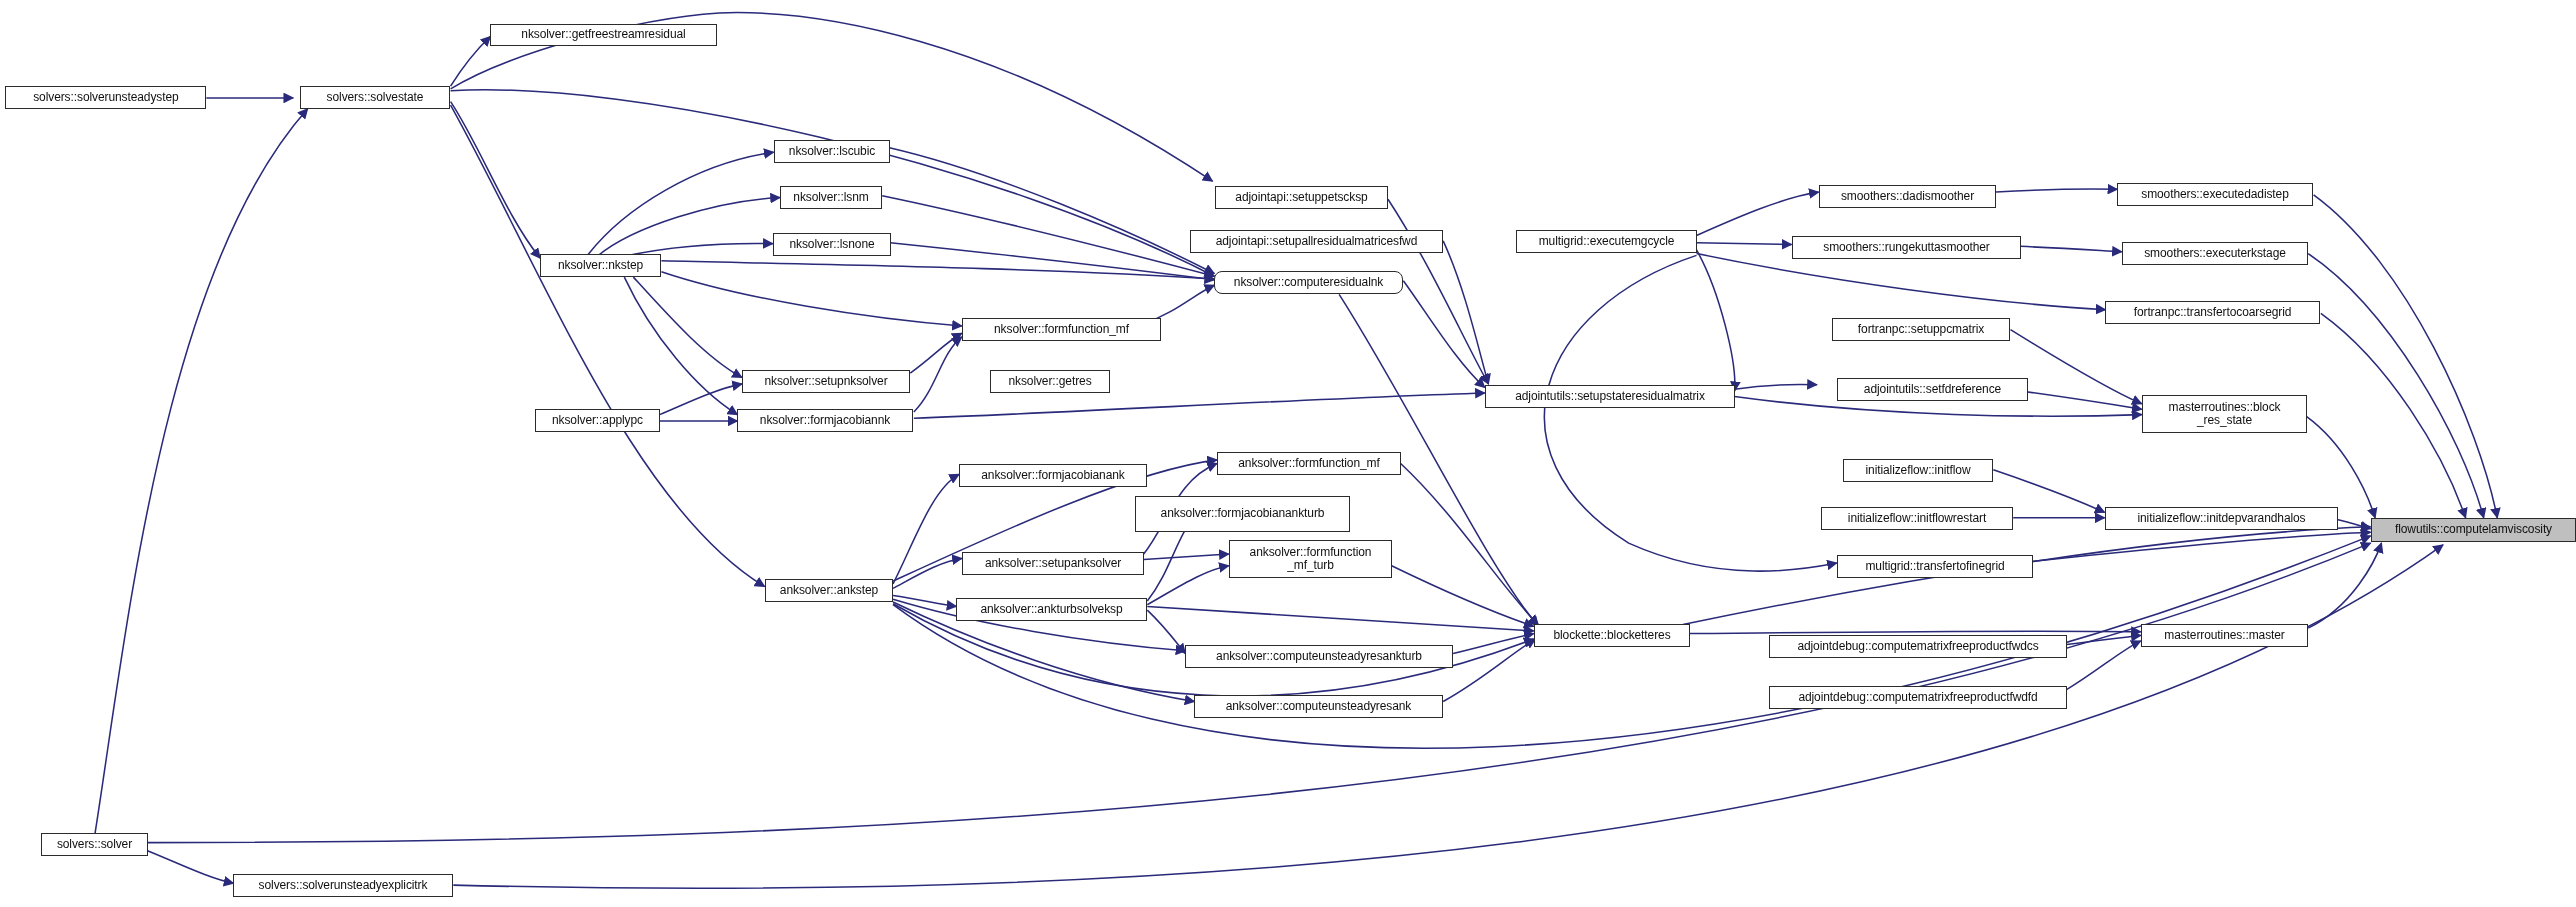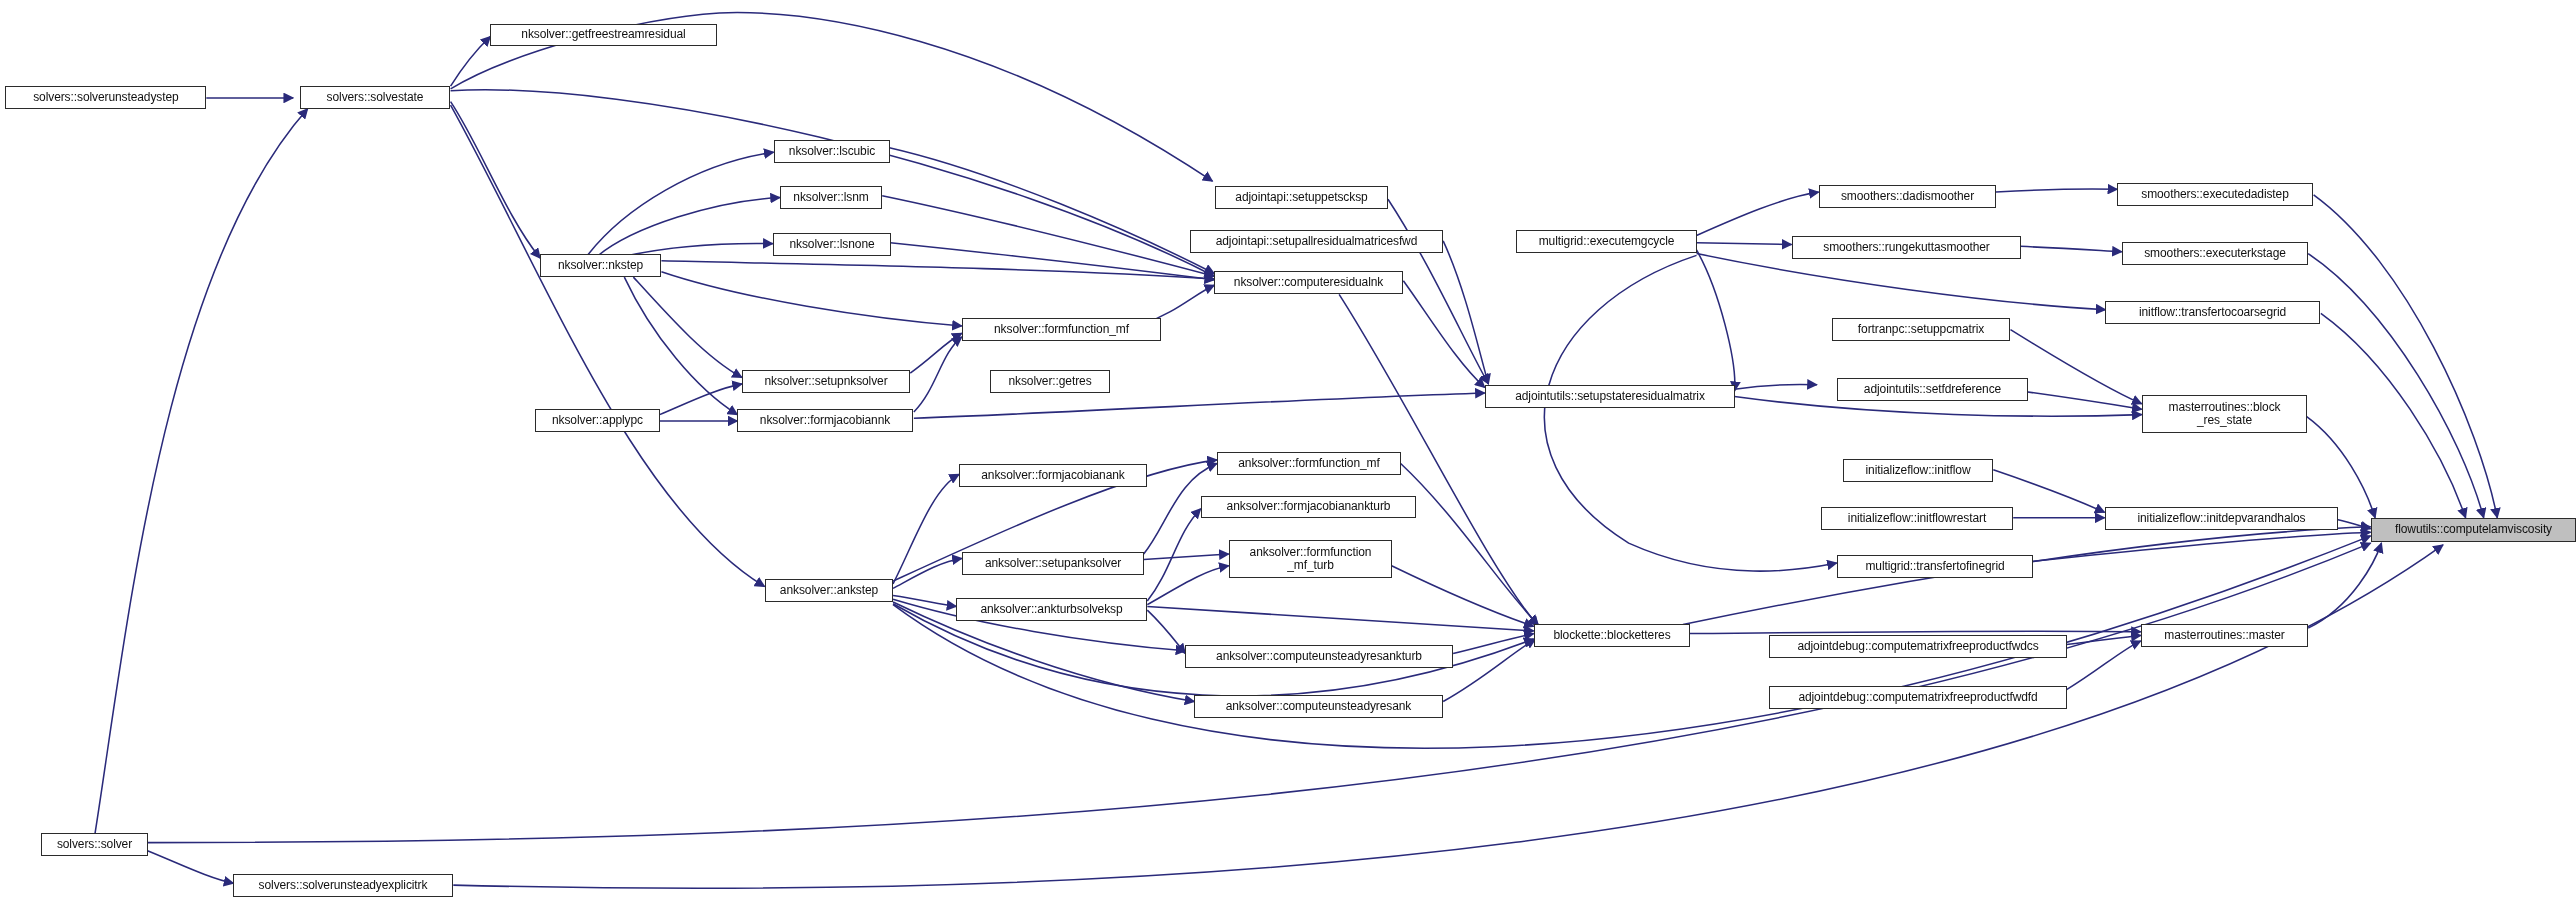--- a/index.html
+++ b/index.html
@@ -140,45 +140,45 @@
       <div class="gnode" style="left: 490px; top: 23.5px; width: 227px; height: 22.6px;"><span class="lbl">nksolver::getfreestreamresidual</span></div>
       <div class="gnode" style="left: 774px; top: 140px; width: 116px; height: 22.6px;"><span class="lbl">nksolver::lscubic</span></div>
       <div class="gnode" style="left: 780px; top: 186px; width: 102px; height: 22.6px;"><span class="lbl">nksolver::lsnm</span></div>
       <div class="gnode" style="left: 773px; top: 233px; width: 118px; height: 22.6px;"><span class="lbl">nksolver::lsnone</span></div>
       <div class="gnode" style="left: 540px; top: 254px; width: 121px; height: 22.6px;"><span class="lbl">nksolver::nkstep</span></div>
       <div class="gnode" style="left: 962px; top: 318px; width: 199px; height: 22.6px;"><span class="lbl">nksolver::formfunction_mf</span></div>
       <div class="gnode" style="left: 990px; top: 370px; width: 120px; height: 22.6px;"><span class="lbl">nksolver::getres</span></div>
       <div class="gnode" style="left: 742px; top: 370px; width: 168px; height: 22.6px;"><span class="lbl">nksolver::setupnksolver</span></div>
       <div class="gnode" style="left: 535px; top: 409px; width: 125px; height: 22.6px;"><span class="lbl">nksolver::applypc</span></div>
       <div class="gnode" style="left: 737px; top: 409px; width: 176px; height: 22.6px;"><span class="lbl">nksolver::formjacobiannk</span></div>
-      <div class="gnode" style="left: 1214px; top: 271px; width: 189px; height: 22.6px;"><span class="lbl">nksolver::computeresidualnk</span></div>
+      <div class="gnode" style="left: 1214px; top: 271px; width: 189px; height: 22.6px; border-radius: 8px;"><span class="lbl">nksolver::computeresidualnk</span></div>
       <div class="gnode" style="left: 1215px; top: 186px; width: 173px; height: 22.6px;"><span class="lbl">adjointapi::setuppetscksp</span></div>
       <div class="gnode" style="left: 1190px; top: 230px; width: 253px; height: 22.6px;"><span class="lbl">adjointapi::setupallresidualmatricesfwd</span></div>
       <div class="gnode" style="left: 1485px; top: 385px; width: 250px; height: 22.6px;"><span class="lbl">adjointutils::setupstateresidualmatrix</span></div>
       <div class="gnode" style="left: 1516px; top: 230px; width: 181px; height: 22.6px;"><span class="lbl">multigrid::executemgcycle</span></div>
       <div class="gnode" style="left: 1819px; top: 185px; width: 177px; height: 22.6px;"><span class="lbl">smoothers::dadismoother</span></div>
       <div class="gnode" style="left: 1792px; top: 236px; width: 229px; height: 22.6px;"><span class="lbl">smoothers::rungekuttasmoother</span></div>
       <div class="gnode" style="left: 2117px; top: 183px; width: 196px; height: 22.6px;"><span class="lbl">smoothers::executedadistep</span></div>
       <div class="gnode" style="left: 2122px; top: 242px; width: 186px; height: 22.6px;"><span class="lbl">smoothers::executerkstage</span></div>
-      <div class="gnode" style="left: 2105px; top: 301px; width: 215px; height: 22.6px;"><span class="lbl">initflow::transfertocoarsegrid</span></div>
+      <div class="gnode" style="left: 2105px; top: 301px; width: 215px; height: 22.6px;"><span class="lbl">fortranpc::transfertocoarsegrid</span></div>
       <div class="gnode" style="left: 1832px; top: 318px; width: 178px; height: 22.6px;"><span class="lbl">fortranpc::setuppcmatrix</span></div>
       <div class="gnode" style="left: 1817px; top: 378px; width: 191px; height: 22.6px; margin-left: 20px;"><span class="lbl">adjointutils::setfdreference</span></div>
       <div class="gnode" style="left: 2142px; top: 395px; width: 165px; height: 38px;"><span class="lbl">masterroutines::block
 _res_state</span></div>
       <div class="gnode" style="left: 1843px; top: 459px; width: 150px; height: 22.6px;"><span class="lbl">initializeflow::initflow</span></div>
       <div class="gnode" style="left: 1821px; top: 507px; width: 192px; height: 22.6px; text-align: center;"><span class="lbl">initializeflow::initflowrestart</span></div>
       <div class="gnode" style="left: 2105px; top: 507px; width: 233px; height: 22.6px;"><span class="lbl">initializeflow::initdepvarandhalos</span></div>
       <div class="gnode" style="left: 1837px; top: 555px; width: 196px; height: 22.6px;"><span class="lbl">multigrid::transfertofinegrid</span></div>
       <div class="gnode highlight" style="left: 2371px; top: 518px; width: 205px; height: 24.4px;"><span class="lbl">flowutils::computelamviscosity</span></div>
       <div class="gnode" style="left: 765px; top: 579px; width: 128px; height: 22.6px;"><span class="lbl">anksolver::ankstep</span></div>
       <div class="gnode" style="left: 959px; top: 464px; width: 188px; height: 22.6px;"><span class="lbl">anksolver::formjacobianank</span></div>
       <div class="gnode" style="left: 962px; top: 552px; width: 182px; height: 22.6px;"><span class="lbl">anksolver::setupanksolver</span></div>
       <div class="gnode" style="left: 956px; top: 598px; width: 191px; height: 22.6px;"><span class="lbl">anksolver::ankturbsolveksp</span></div>
       <div class="gnode" style="left: 1217px; top: 452px; width: 184px; height: 22.6px;"><span class="lbl">anksolver::formfunction_mf</span></div>
-      <div class="gnode" style="left: 1201px; top: 496px; width: 215px; height: 22px;"><span class="lbl">anksolver::formjacobianankturb</span></div>
+      <div class="gnode" style="left: 1135px; top: 496px; width: 215px; height: 36px;"><span class="lbl">anksolver::formjacobianankturb</span></div>
       <div class="gnode" style="left: 1229px; top: 540px; width: 163px; height: 38px;"><span class="lbl">anksolver::formfunction
 _mf_turb</span></div>
       <div class="gnode" style="left: 1185px; top: 645px; width: 268px; height: 22.6px;"><span class="lbl">anksolver::computeunsteadyresankturb</span></div>
       <div class="gnode" style="left: 1194px; top: 695px; width: 249px; height: 22.6px;"><span class="lbl">anksolver::computeunsteadyresank</span></div>
       <div class="gnode" style="left: 1534px; top: 624px; width: 156px; height: 22.6px;"><span class="lbl">blockette::blocketteres</span></div>
       <div class="gnode" style="left: 1769px; top: 635px; width: 298px; height: 22.6px;"><span class="lbl">adjointdebug::computematrixfreeproductfwdcs</span></div>
       <div class="gnode" style="left: 1769px; top: 686px; width: 298px; height: 22.6px;"><span class="lbl">adjointdebug::computematrixfreeproductfwdfd</span></div>
       <div class="gnode" style="left: 2141px; top: 624px; width: 167px; height: 22.6px;"><span class="lbl">masterroutines::master</span></div>
       <div class="gnode" style="left: 41px; top: 833px; width: 107px; height: 22.6px;"><span class="lbl">solvers::solver</span></div>
       <div class="gnode" style="left: 233px; top: 874px; width: 220px; height: 22.6px;"><span class="lbl">solvers::solverunsteadyexplicitrk</span></div>

